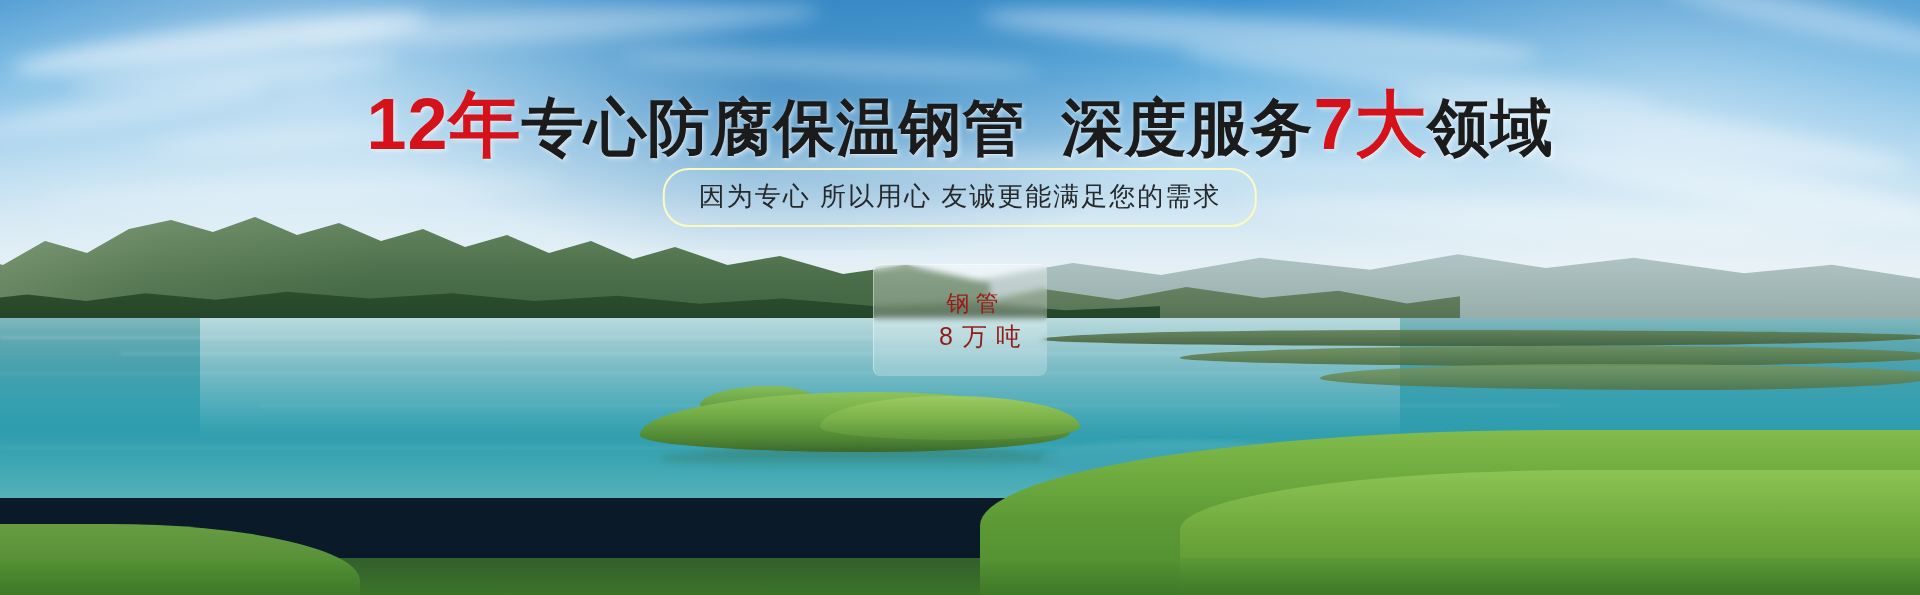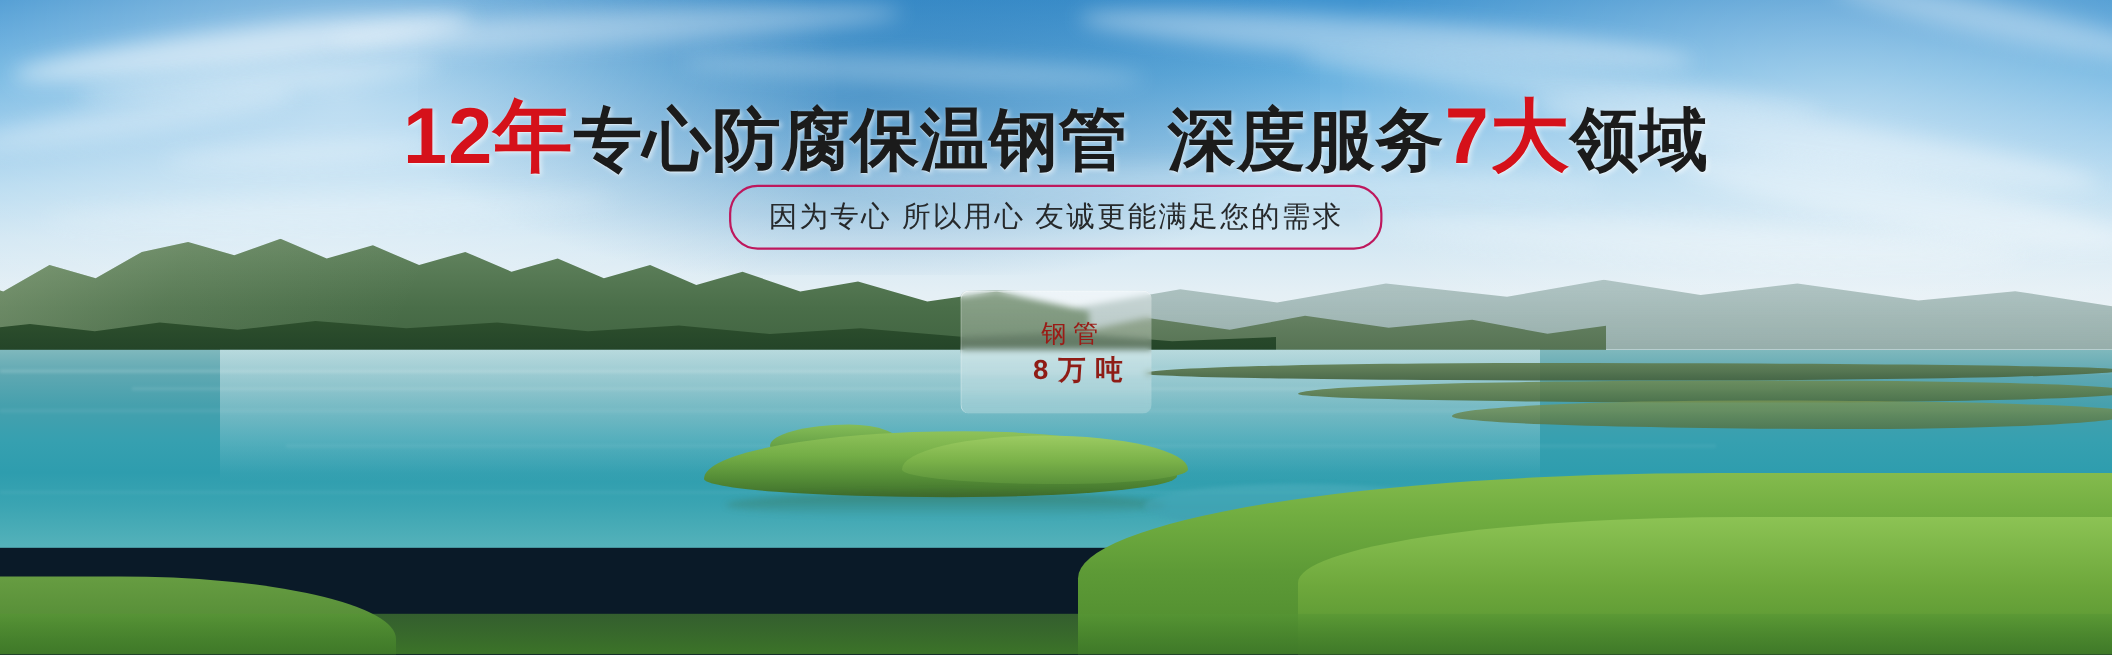--- a/index.html
+++ b/index.html
@@ -222,21 +222,21 @@
     text-shadow:2px 2px 5px rgba(255,255,255,.55), 0 1px 0 rgba(255,255,255,.35);
   }
   .hl-red   { color:#d5111a; font-size:72px; }
   .hl-dark  { color:#1b1b1b; }
   .hl-gap   { display:inline-block; width:36px; }
 
   .subpill {
     position:absolute; left:50%; top:168px;
     transform:translateX(-50%);
     padding:9px 34px 11px;
-    border:2px solid #be185d;
+    border:2px solid #fef9c3;
     border-radius:26px;
     font-size:26px;
     letter-spacing:2px;
     color:#26292b;
     white-space:nowrap;
     background:rgba(255,255,255,.06);
   }
 
   
   .cards {
@@ -263,21 +263,21 @@
     font-size:23px;
     color:#9a1b16;
     letter-spacing:6px;
     text-indent:6px;
     font-weight:400;
   }
   .card-value {
     font-size:25px;
     color:#8f1c15;
     letter-spacing:1px;
-    font-weight:700;
+    font-weight:400;
     margin-left:16px;
   }
   .card-value sup { font-size:14px; vertical-align:super; }
 </style>
 </head>
 <body>
 
 <div id="banner">
 
   <div class="sky"></div>

